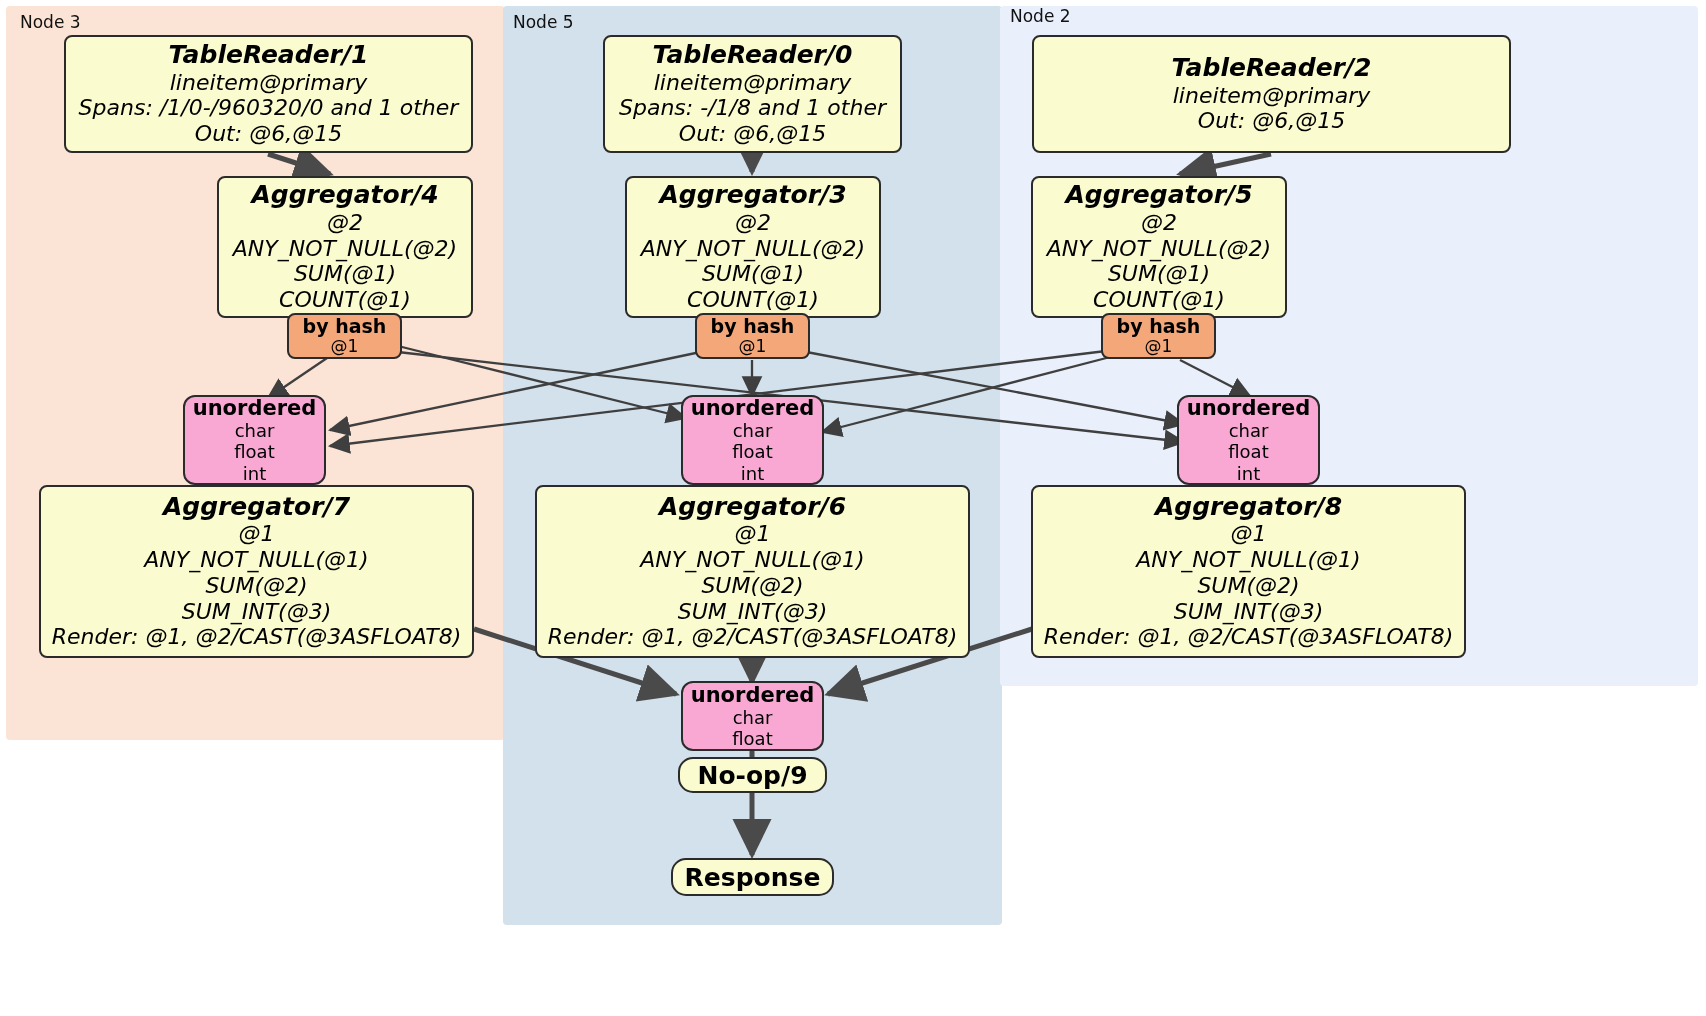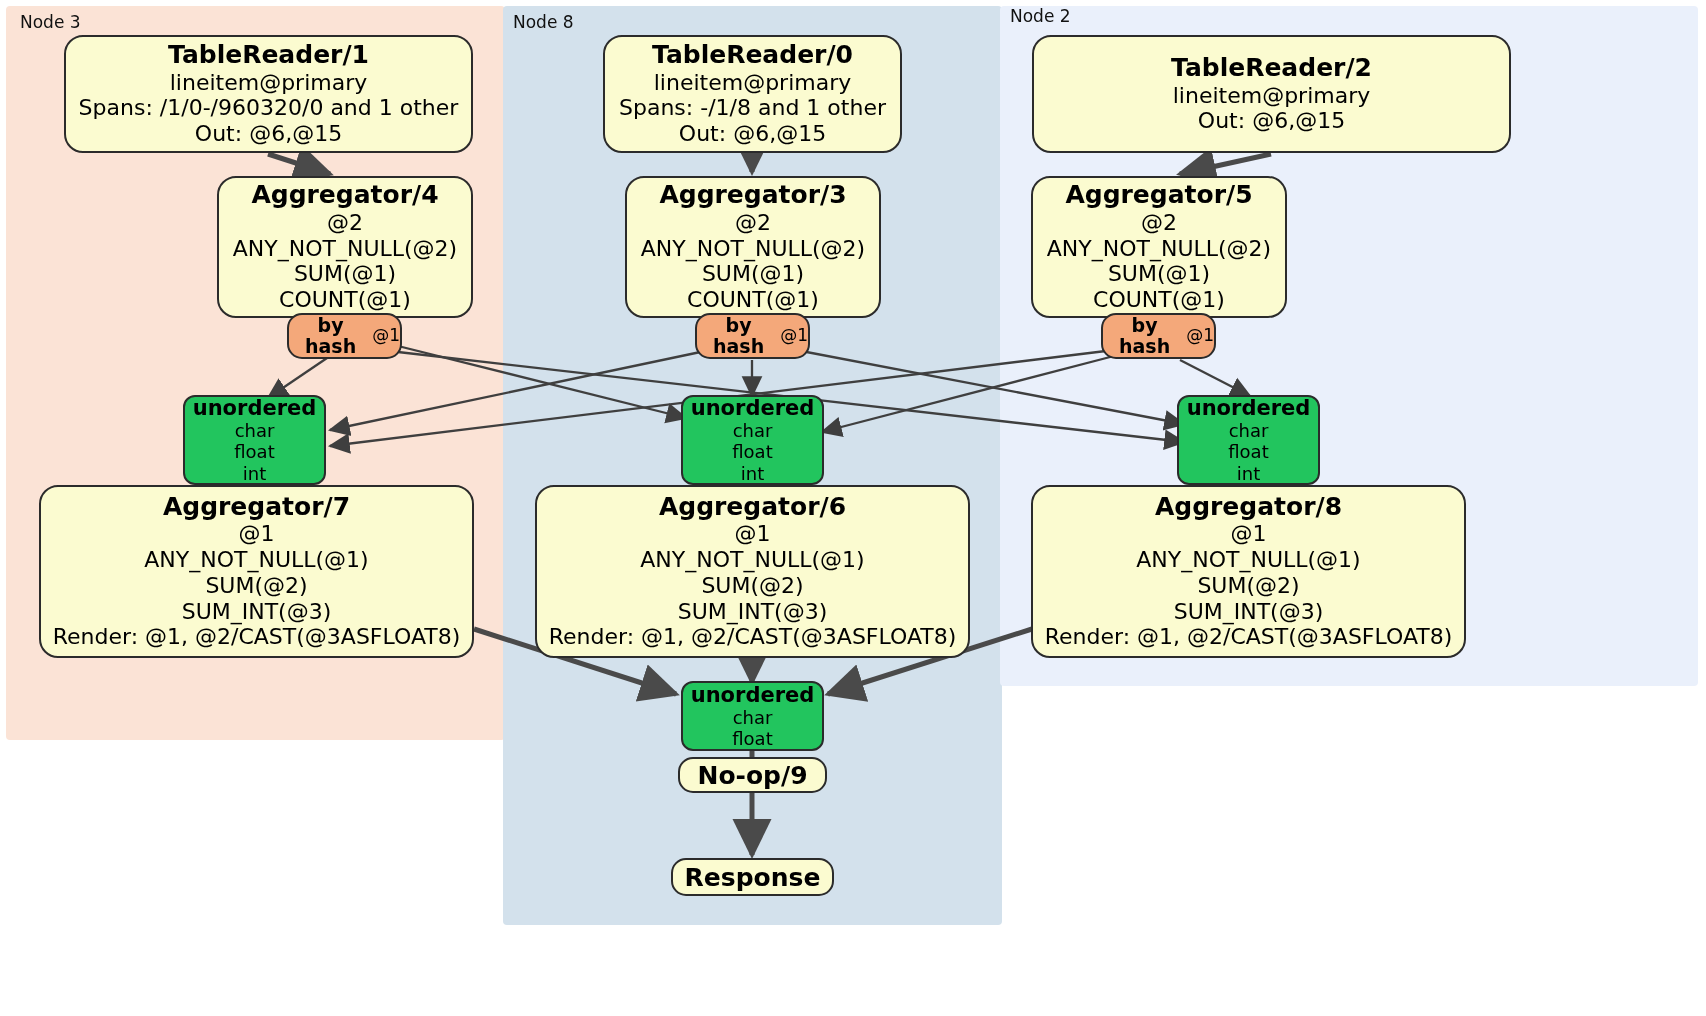--- a/index.html
+++ b/index.html
@@ -10,52 +10,52 @@
   
   .panel{position:absolute;border-radius:4px;}
   .panel-label{position:absolute;font-size:17px;color:#111;line-height:1;}
 
   
   #edges{position:absolute;left:0;top:0;width:1706px;height:1016px;
          pointer-events:none;}
 
   
   .box{position:absolute;box-sizing:border-box;border:2px solid #2b2b2b;
-       border-radius:19px;background:#fbfbd0;display:flex;flex-direction:column;
-       align-items:center;justify-content:center;text-align:center;color:#000;}
+       border-radius:8px;background:#fbfbd0;display:flex;flex-direction:column;
+       align-items:center;justify-content:center;text-align:center;color:#000;font-style:italic;}
   .box .ttl{font-weight:bold;font-size:25px;line-height:1.14;}
   .box .ln{font-size:22px;line-height:1.17;}
 
   .proc{position:absolute;box-sizing:border-box;border:2px solid #2b2b2b;
-        border-radius:15px;background:#f4a87a;display:flex;flex-direction:row;
+        border-radius:8px;background:#f4a87a;display:flex;flex-direction:column;
         align-items:center;justify-content:center;text-align:center;color:#000;}
   .proc .ttl{font-weight:bold;font-size:19px;line-height:1.12;}
   .proc .ln{font-size:17px;line-height:1.15;}
 
   .sync{position:absolute;box-sizing:border-box;border:2px solid #2b2b2b;
-        border-radius:12px;background:#22c55e;display:flex;flex-direction:column;
+        border-radius:12px;background:#f9a8d4;display:flex;flex-direction:column;
         align-items:center;justify-content:center;text-align:center;color:#000;}
   .sync .ttl{font-weight:bold;font-size:21px;line-height:1.15;}
   .sync .ln{font-size:18px;line-height:1.18;}
 
   .small{position:absolute;box-sizing:border-box;border:2px solid #2b2b2b;
          border-radius:15px;background:#fbfbd0;display:flex;align-items:center;
          justify-content:center;text-align:center;color:#000;
          font-weight:bold;font-size:25px;}
 </style>
 </head>
 <body>
 
 <div id="stage">
 
   <div class="panel" style="left:6px;top:6px;width:499px;height:734px;background:#fbe3d6;"></div>
   <div class="panel-label" style="left:20px;top:14px;">Node 3</div>
 
   <div class="panel" style="left:503px;top:6px;width:499px;height:919px;background:#d3e1ec;"></div>
-  <div class="panel-label" style="left:513px;top:14px;">Node 8</div>
+  <div class="panel-label" style="left:513px;top:14px;">Node 5</div>
 
   <div class="panel" style="left:1000px;top:6px;width:698px;height:680px;background:#eaf0fb;"></div>
   <div class="panel-label" style="left:1010px;top:8px;text-align:right;">Node 2</div>
 
   <svg id="edges" viewBox="0 0 1706 1016">
     <defs>
       <marker id="ah" markerWidth="9" markerHeight="9" refX="7.2" refY="4.5" orient="auto" markerUnits="strokeWidth">
         <path d="M0,0.6 L8,4.5 L0,8.4 z" fill="#4a4a4a"></path>
       </marker>
       <marker id="ahs" markerWidth="11" markerHeight="11" refX="8.6" refY="5.5" orient="auto" markerUnits="strokeWidth">

